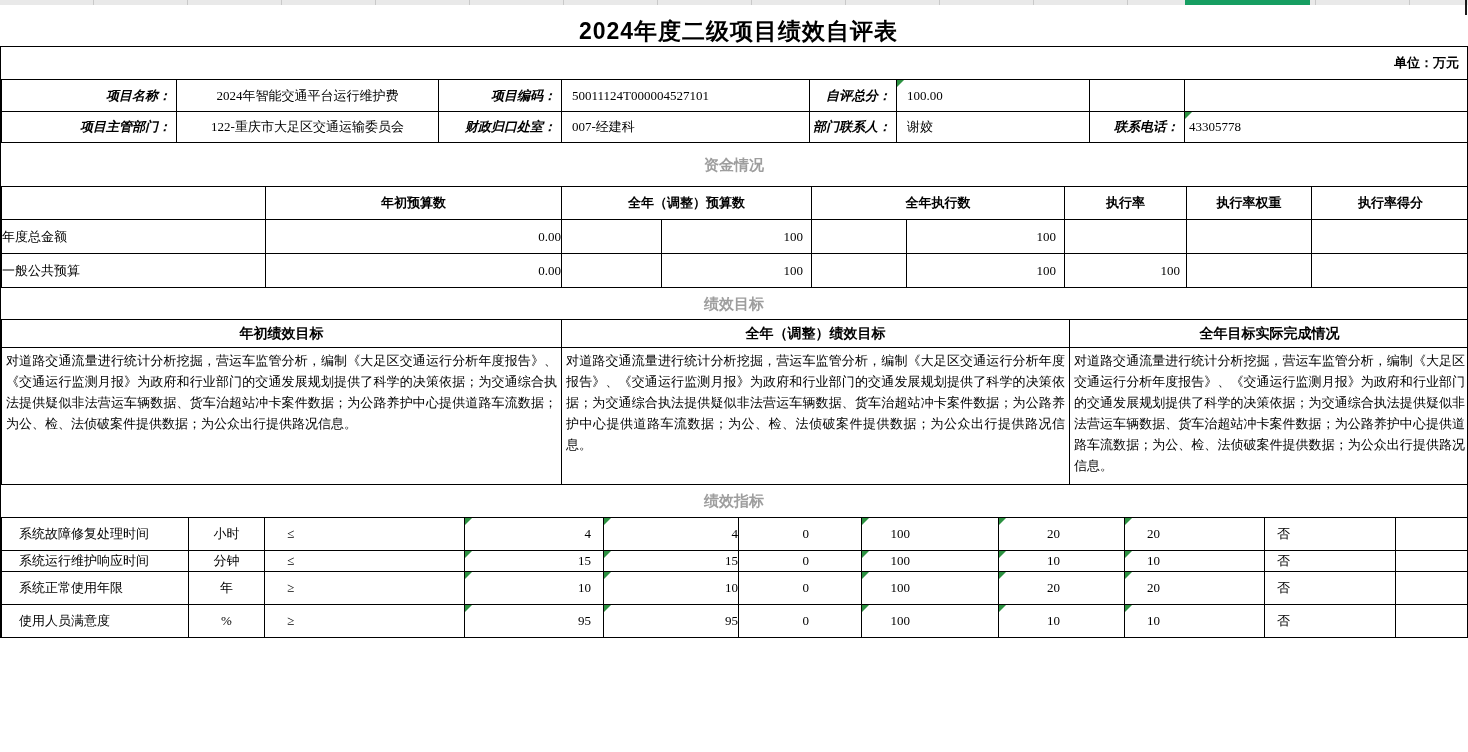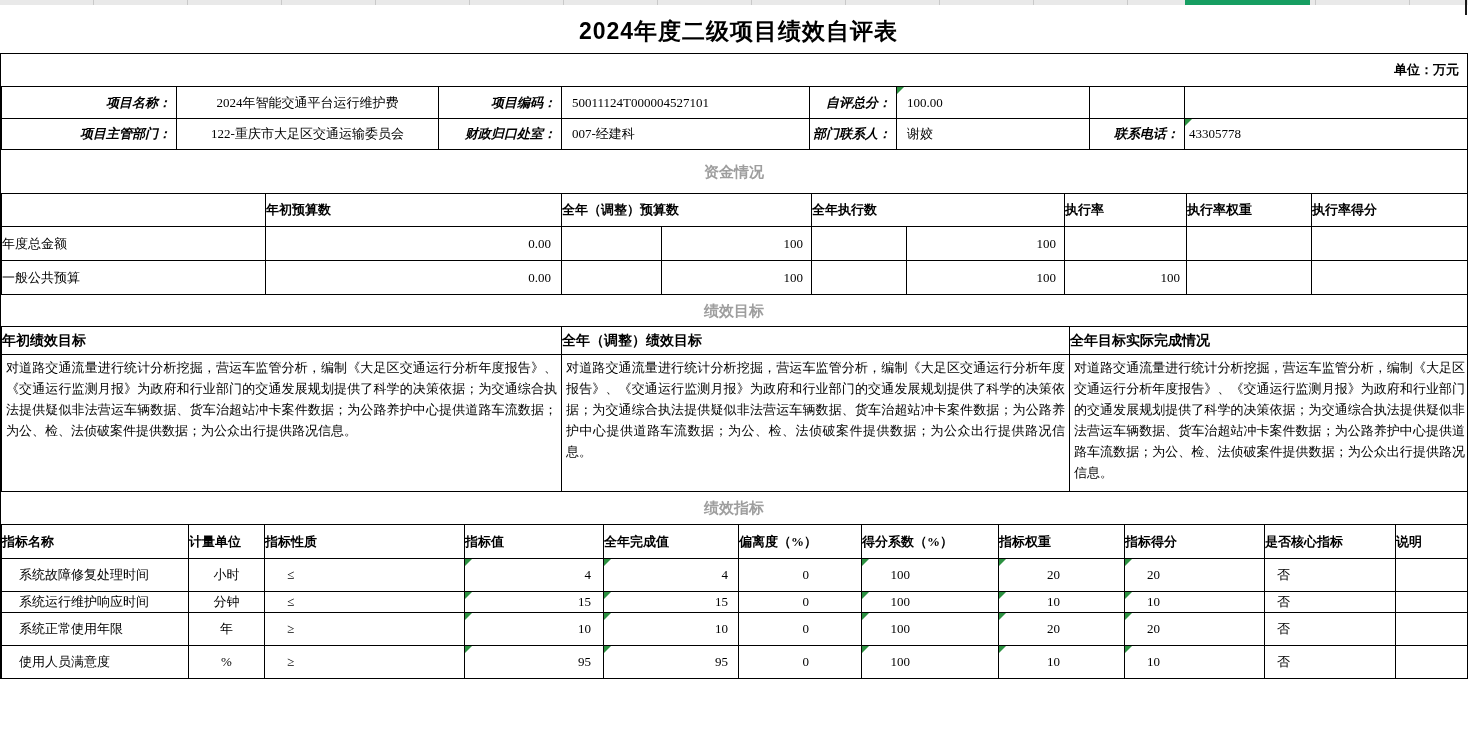--- a/index.html
+++ b/index.html
@@ -5,48 +5,48 @@
   * { box-sizing: border-box; margin: 0; padding: 0; }
   html, body { width: 1468px; height: 752px; overflow: hidden; background: #fff; }
   body { font-family: "Liberation Serif", "DejaVu Serif", serif; color: #000; font-size: 13px; }
 
   
   .top-strip { position: relative; height: 5px; background: #e9e9e9; width: 1468px;
     background-image: repeating-linear-gradient(90deg, transparent 0 93px, #c9c9c9 93px 94px); }
   .col-highlight { position: absolute; top: 0; left: 1185px; width: 125px; height: 5px; }
   .edge-tick { position: absolute; top: 0; right: 1px; width: 2px; height: 15px; background: #1a1a1a; }
 
-  .title-bar { height: 49px; border-bottom: 1px solid #000; text-align: center; padding-left: 9px; }
+  .title-bar { height: 42px; border-bottom: 1px solid #000; text-align: center; padding-left: 9px; }
   .title-bar h1 { font-family: "Liberation Sans", "DejaVu Sans", sans-serif;
     font-size: 23px; font-weight: bold; padding-top: 11px; letter-spacing: 1px; }
 
   .sheet { width: 1468px; border-left: 1px solid #000; border-right: 1px solid #000; }
 
   .unit-row { height: 32px; line-height: 32px; text-align: right; padding-right: 8px;
     font-weight: bold; font-size: 13px; margin-left: 43px; }
 
   table { border-collapse: collapse; table-layout: fixed; width: 1468px; }
   td, th { border: 1px solid #000; font-size: 13px; font-weight: normal;
     overflow: hidden; white-space: nowrap; position: relative; vertical-align: middle; }
-  th { font-weight: bold; text-align: left; }
+  th { font-weight: bold; text-align: center; }
 
   .lbl { font-weight: bold; text-align: right; padding-right: 5px; font-style: italic; }
   .val { text-align: left; padding-left: 10px; }
   .val-c { text-align: center; }
   .val-tight { text-align: left; padding-left: 4px; }
 
   .section-title { font-family: "Liberation Sans", "DejaVu Sans", sans-serif;
     font-weight: bold; font-size: 15px; text-align: center; color: #9e9e9e; }
   .s1 { height: 43px; line-height: 43px; }
   .s2 { height: 31px; line-height: 31px; }
   .s3 { height: 32px; line-height: 32px; }
 
   .left8  { text-align: left; }
   .num    { text-align: right; }
-  .pr10 { padding-right: 10px; } .pr8 { padding-right: 8px; } .pr6 { padding-right: 6px; }
+  .pr10 { } .pr8 { padding-right: 8px; } .pr6 { padding-right: 6px; }
   .pr12 { padding-right: 12px; } .pr36 { padding-right: 36px; } .pr52 { padding-right: 52px; }
   .pr88 { padding-right: 88px; } .pr64 { padding-right: 64px; } .pr104 { padding-right: 104px; }
   .pl3 { text-align: left; padding-left: 3px; }
   .pl12 { text-align: left; padding-left: 12px; }
   .pl17 { text-align: left; padding-left: 17px; }
   .pl22 { text-align: left; padding-left: 22px; }
   .ctr { text-align: center; }
 
   
   .tri::before { content: ""; position: absolute; top: 0; left: 0; width: 0; height: 0;
@@ -191,33 +191,20 @@
         <col style="width:139px">
       <col style="width:135px">
         <col style="width:123px">
         <col style="width:137px">
         <col style="width:126px">
       <col style="width:140px">
         <col style="width:131px">
         <col style="width:74px">
     </colgroup>
     <tbody>
-        <tr style="height:34px">
-      <th>指标名称</th>
-      <th>计量单位</th>
-      <th>指标性质</th>
-      <th>指标值</th>
-      <th>全年完成值</th>
-      <th>偏离度（%）</th>
-      <th>得分系数（%）</th>
-      <th>指标权重</th>
-      <th>指标得分</th>
-      <th>是否核心指标</th>
-      <th>说明</th>
-    </tr>
     <tr style="height:33px">
       <td class="pl17">系统故障修复处理时间</td>
       <td class="ctr">小时</td>
       <td class="pl22">≤</td>
       <td class="num pr12 tri">4</td>
       <td class="num pr10 tri">4</td>
       <td class="num pr52">0</td>
       <td class="num pr88 tri">100</td>
       <td class="num pr64 tri">20</td>
       <td class="num pr104 tri">20</td>

